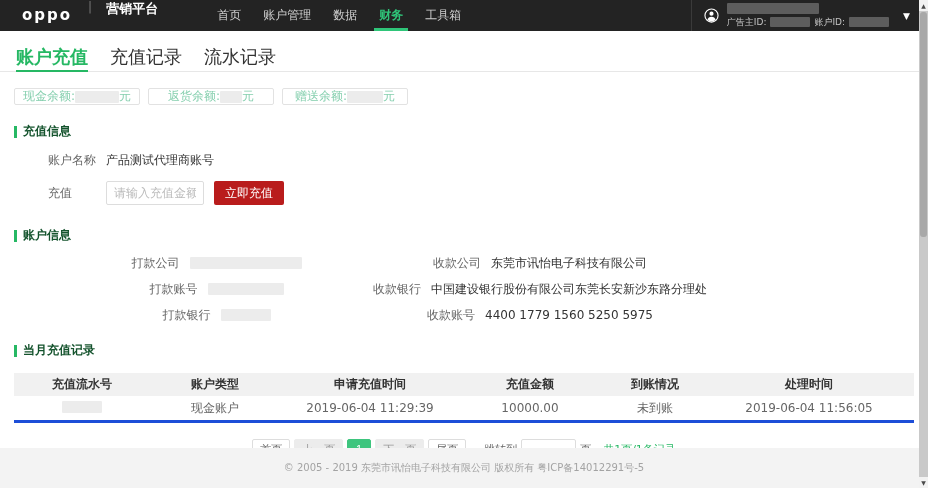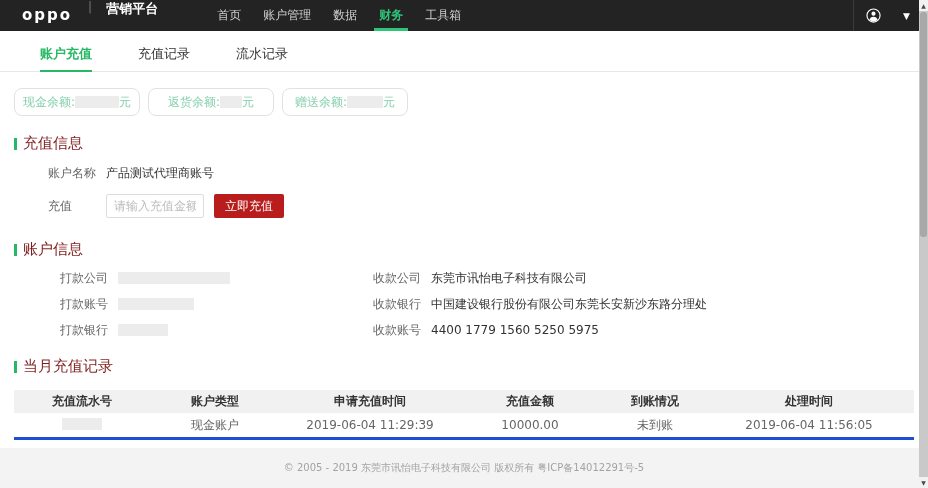--- a/index.html
+++ b/index.html
@@ -27,44 +27,44 @@
 
   
   .scrollbar { position:absolute; top:0; right:0; width:9px; height:488px; background:#c9c9c9; z-index:60; }
   .sb-btn { position:absolute; left:0; width:9px; height:11px; background:#f2f2f2; color:#4a4a4a; font-size:6px; line-height:11px; text-align:center; cursor:pointer; }
   .sb-btn.up { top:0; }
   .sb-btn.down { bottom:0; }
   .sb-thumb { position:absolute; left:1px; top:12px; width:7px; height:225px; background:#a8a8a8; border-radius:3px; cursor:pointer; }
 
   
   .tabbar { display:flex; gap:22px; padding:14px 0 0 16px; border-bottom:1px solid #e7e7e7; height:41px; }
-  .tab { position:relative; font-size:13px; color:#333; padding-bottom:10px; cursor:pointer;margin-left:24px; }
+  .tab { position:relative; font-size:18px; color:#333; padding-bottom:10px; cursor:pointer; }
   .tab.active { color:#26b864; font-weight:bold; }
   .tab.active::after { content:""; position:absolute; left:0; right:0; bottom:-1px; height:2px; background:#26b864; }
 
   
   .cards { display:flex; gap:8px; margin:16px 14px 0 14px; }
-  .card { width:126px; height:28px; border:1px solid #e2e2e2; border-radius:8px; display:flex; align-items:center; justify-content:center; gap:0; color:#85cfae; font-size:12px; background:#fff; }
+  .card { width:126px; height:17px; border:1px solid #e2e2e2; border-radius:2px; display:flex; align-items:center; justify-content:center; gap:0; color:#85cfae; font-size:12px; background:#fff; }
   .redact-light { background:#ececec; border-radius:1px; display:inline-block; }
   .val-box-1 { width:44px; height:12px; }
   .val-box-2 { width:22px; height:12px; }
   .val-box-3 { width:36px; height:12px; }
 
   
   .section { margin-top:18px; }
   .sec-title { display:flex; align-items:center; margin-left:14px; }
   .sec-bar { width:3px; height:12px; background:#26b864; margin-right:6px; }
-  .sec-text { color:#7f1d1d; font-size:15px; font-weight:normal; }
+  .sec-text { color:#14532d; font-size:12px; font-weight:bold; }
   .form-row { display:flex; align-items:center; margin:12px 0 0 48px; }
   .form-label { color:#666; width:58px; flex:none; }
   .form-value { color:#333; }
   .recharge-input { width:98px; height:24px; border:1px solid #ddd; border-radius:2px; padding:0 7px; font-size:12px; color:#333; outline:none; }
   .recharge-input::placeholder { color:#bbb; }
   .recharge-btn { margin-left:10px; height:24px; padding:0 11px; background:#b91c1c; color:#fff; border:none; border-radius:2px; font-size:12px; cursor:pointer; }
-  .acct-row { display:flex; align-items:center; margin-top:12px; height:14px; }
+  .acct-row { display:flex; align-items:center; margin-top:12px; height:14px;justify-content:center; }
   .acct-label { color:#666; width:44px; flex:none; margin-right:14px; white-space:nowrap; }
   .acct-value { color:#333; white-space:nowrap; }
   .payer-box-1 { width:112px; height:12px; }
   .payer-box-2 { width:50px; height:12px; }
   .payer-box-3 { width:76px; height:12px; }
   .two-col { display:flex; }
   .col-l { margin-left:60px; width:313px; flex:none; }
   .col-r {}
 
   
@@ -106,20 +106,29 @@
       <div class="nav-item">数据</div>
       <div class="nav-item active">财务</div>
       <div class="nav-item">工具箱</div>
     </div>
     <div class="user-area">
       <svg class="user-icon" viewBox="0 0 16 16">
         <circle cx="8" cy="8" r="7" fill="none" stroke="#ffffff" stroke-width="1.2"></circle>
         <circle cx="8" cy="6" r="2.2" fill="#ffffff"></circle>
         <path d="M3.6 12.6 a4.6 4.6 0 0 1 8.8 0 A7 7 0 0 1 3.6 12.6 Z" fill="#ffffff"></path>
       </svg>
+      <div class="user-meta">
+        <div class="redact-dark acct-name-box"></div>
+        <div class="id-row">
+          <span>广告主ID:</span>
+          <span class="redact-dark id-box"></span>
+          <span>账户ID:</span>
+          <span class="redact-dark id-box"></span>
+        </div>
+      </div>
       <span class="caret">▼</span>
     </div>
   </div>
 
   <div class="tabbar">
     <div class="tab active">账户充值</div>
     <div class="tab">充值记录</div>
     <div class="tab">流水记录</div>
   </div>
 

